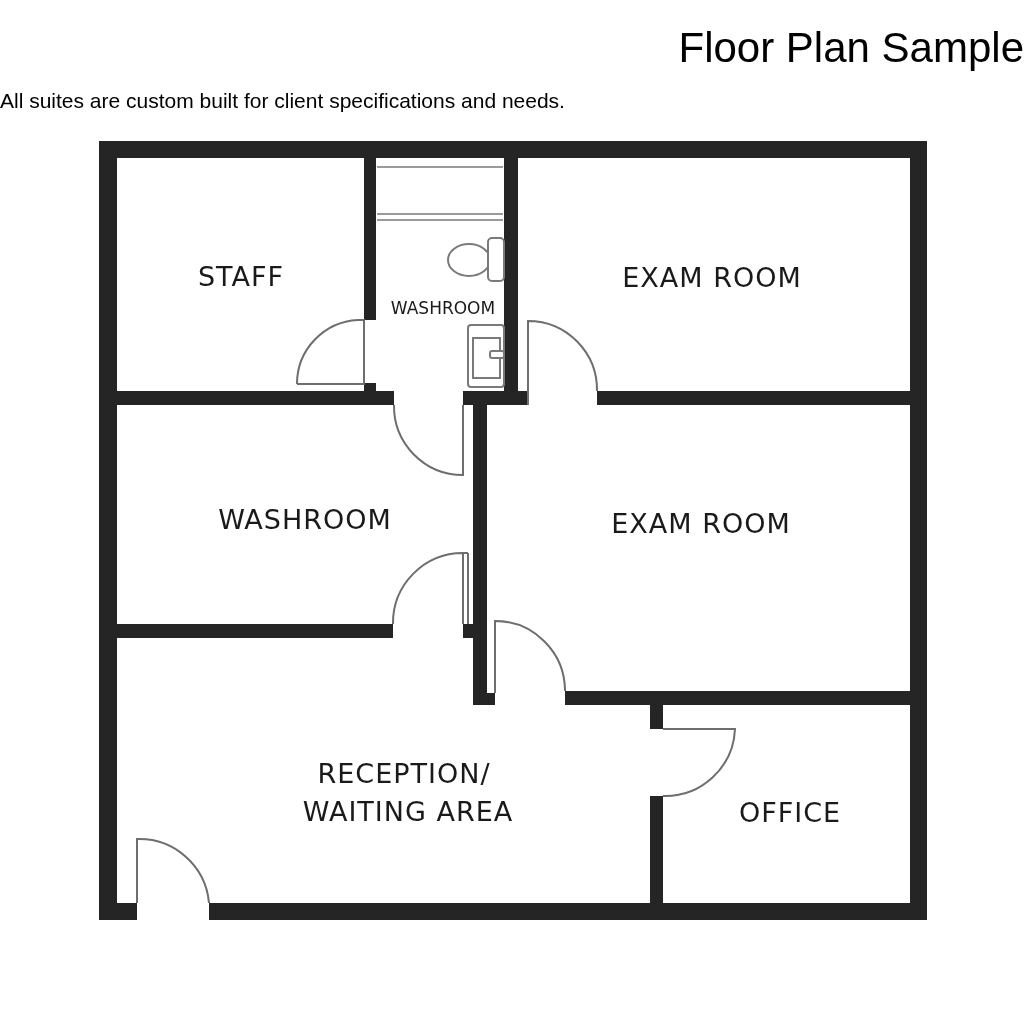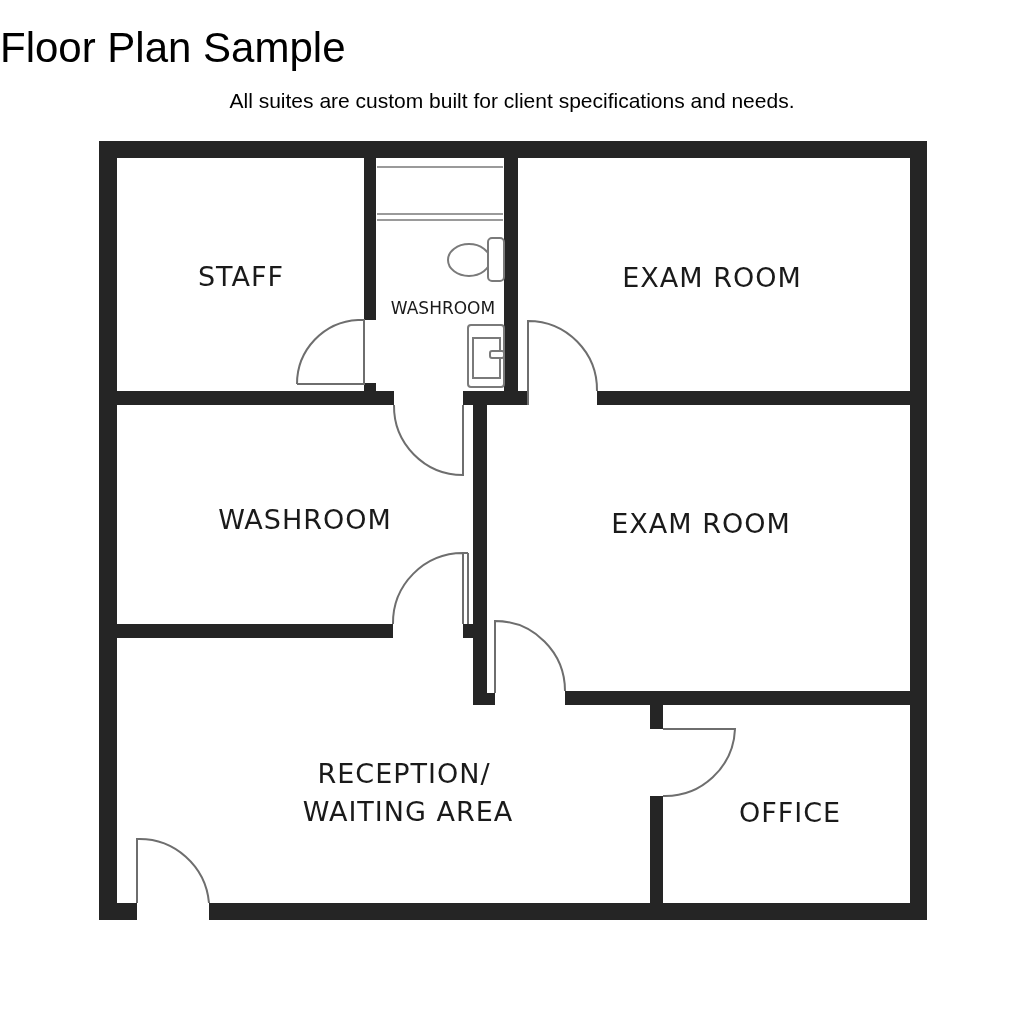--- a/index.html
+++ b/index.html
@@ -1,23 +1,23 @@
 <!DOCTYPE html>
 <html><head>
 <meta charset="utf-8">
 <style>
   html, body { margin: 0; padding: 0; background: #ffffff; }
   body { width: 1024px; height: 1024px; position: relative; overflow: hidden; }
   .title {
-    position: absolute; left: 0; top: 22px; width: 1024px; text-align: left;
+    position: absolute; left: 0; top: 22px; width: 1024px; text-align: right;
     font-family: "Liberation Sans", sans-serif; font-size: 42px; color: #000;
     line-height: 52px;
   }
   .subtitle {
-    position: absolute; left: 0; top: 88px; width: 1024px; text-align: center;
+    position: absolute; left: 0; top: 88px; width: 1024px; text-align: left;
     font-family: "Liberation Sans", sans-serif; font-size: 21px; color: #000;
     line-height: 26px;
   }
   svg.plan { position: absolute; left: 0; top: 0; }
   .wall { fill: #252525; }
   .door-leaf { stroke: #6e6e6e; stroke-width: 2; fill: none; }
   .fixture { stroke: #7a7a7a; stroke-width: 2; fill: #ffffff; }
   .fixture-line { stroke: #9a9a9a; stroke-width: 2; fill: none; }
   .room-label {
     font-family: "DejaVu Sans", sans-serif; font-weight: 500; fill: #1a1a1a;

